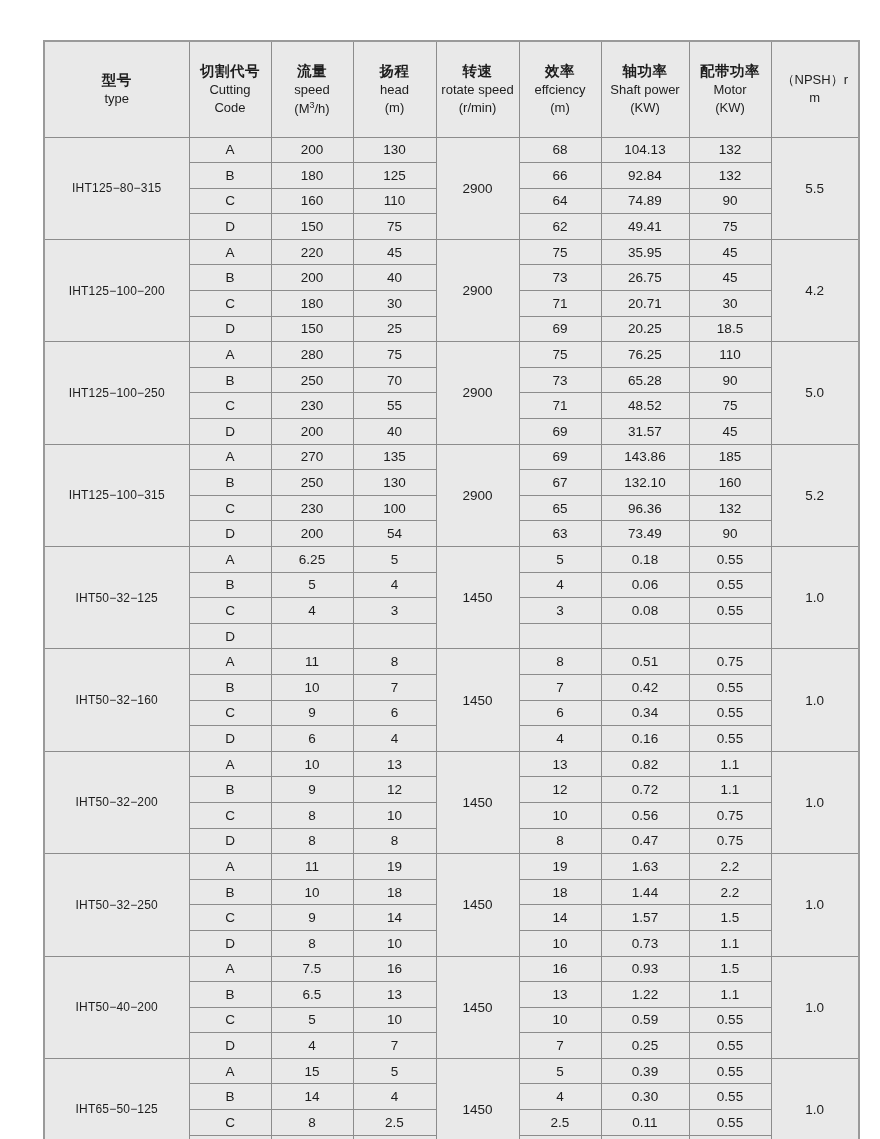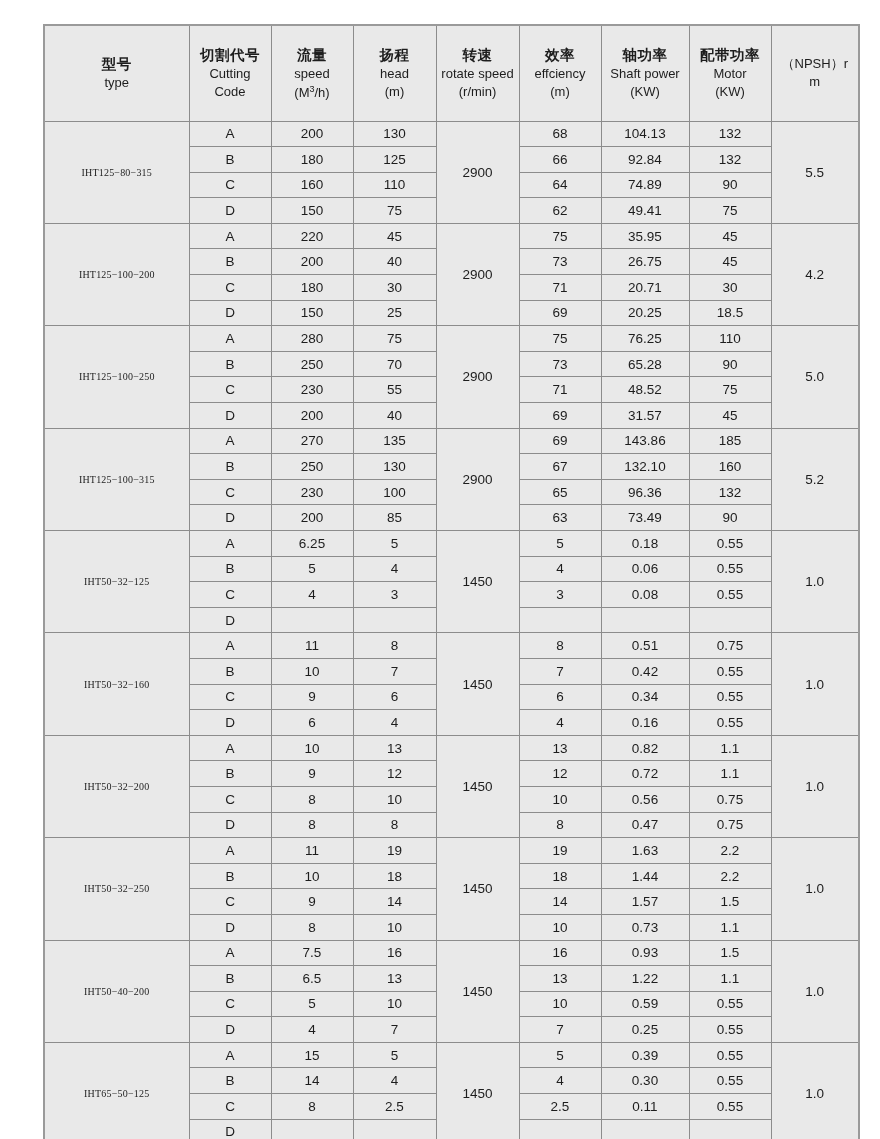--- a/index.html
+++ b/index.html
@@ -12,21 +12,21 @@
   #page {
     width: 880px;
     height: 1139px;
     position: relative;
     background: #ffffff;
     overflow: hidden;
   }
   #table-wrap {
     position: absolute;
     left: 43px;
-    top: 24px;
+    top: 40px;
     width: 815px;
     height: 1100px;
   }
   table.spec {
     border-collapse: collapse;
     width: 815px;
     table-layout: fixed;
     border: 2px solid #9a9a9a;
   }
   table.spec td, table.spec th {
@@ -57,24 +57,23 @@
   }
   thead th .unit {
     display: block;
     font-size: 13px;
   }
   tbody td {
     height: 25.6px;
     font-size: 13.5px;
   }
   td.model {
-    font-size: 10px;
+    font-size: 12px;
     letter-spacing: 0.2px;
     white-space: nowrap;
-    font-family: Liberation Serif, serif;
   }
   td.code { font-size: 13.5px; }
   td.blank { color: transparent; }
   .blockstart > td { border-top: 2px solid #7d7d7d; }
   thead th.topgreen { border-top: 1px solid #8c8c8c; }
   colgroup col.c-type   { width: 145px; }
   colgroup col.c-code   { width: 82px; }
   colgroup col.c-flow   { width: 82px; }
   colgroup col.c-head   { width: 83px; }
   colgroup col.c-speed  { width: 83px; }
@@ -276,21 +275,21 @@
             <td class="code">C</td>
             <td>230</td>
             <td>100</td>
             <td>65</td>
             <td>96.36</td>
             <td>132</td>
           </tr>
           <tr>
             <td class="code">D</td>
             <td>200</td>
-            <td>85</td>
+            <td>54</td>
             <td>63</td>
             <td>73.49</td>
             <td>90</td>
           </tr>
           <tr class="blockstart">
             <td class="model" rowspan="4">IHT50−32−125</td>
             <td class="code">A</td>
             <td>6.25</td>
             <td>5</td>
             <td rowspan="4">1450</td>

